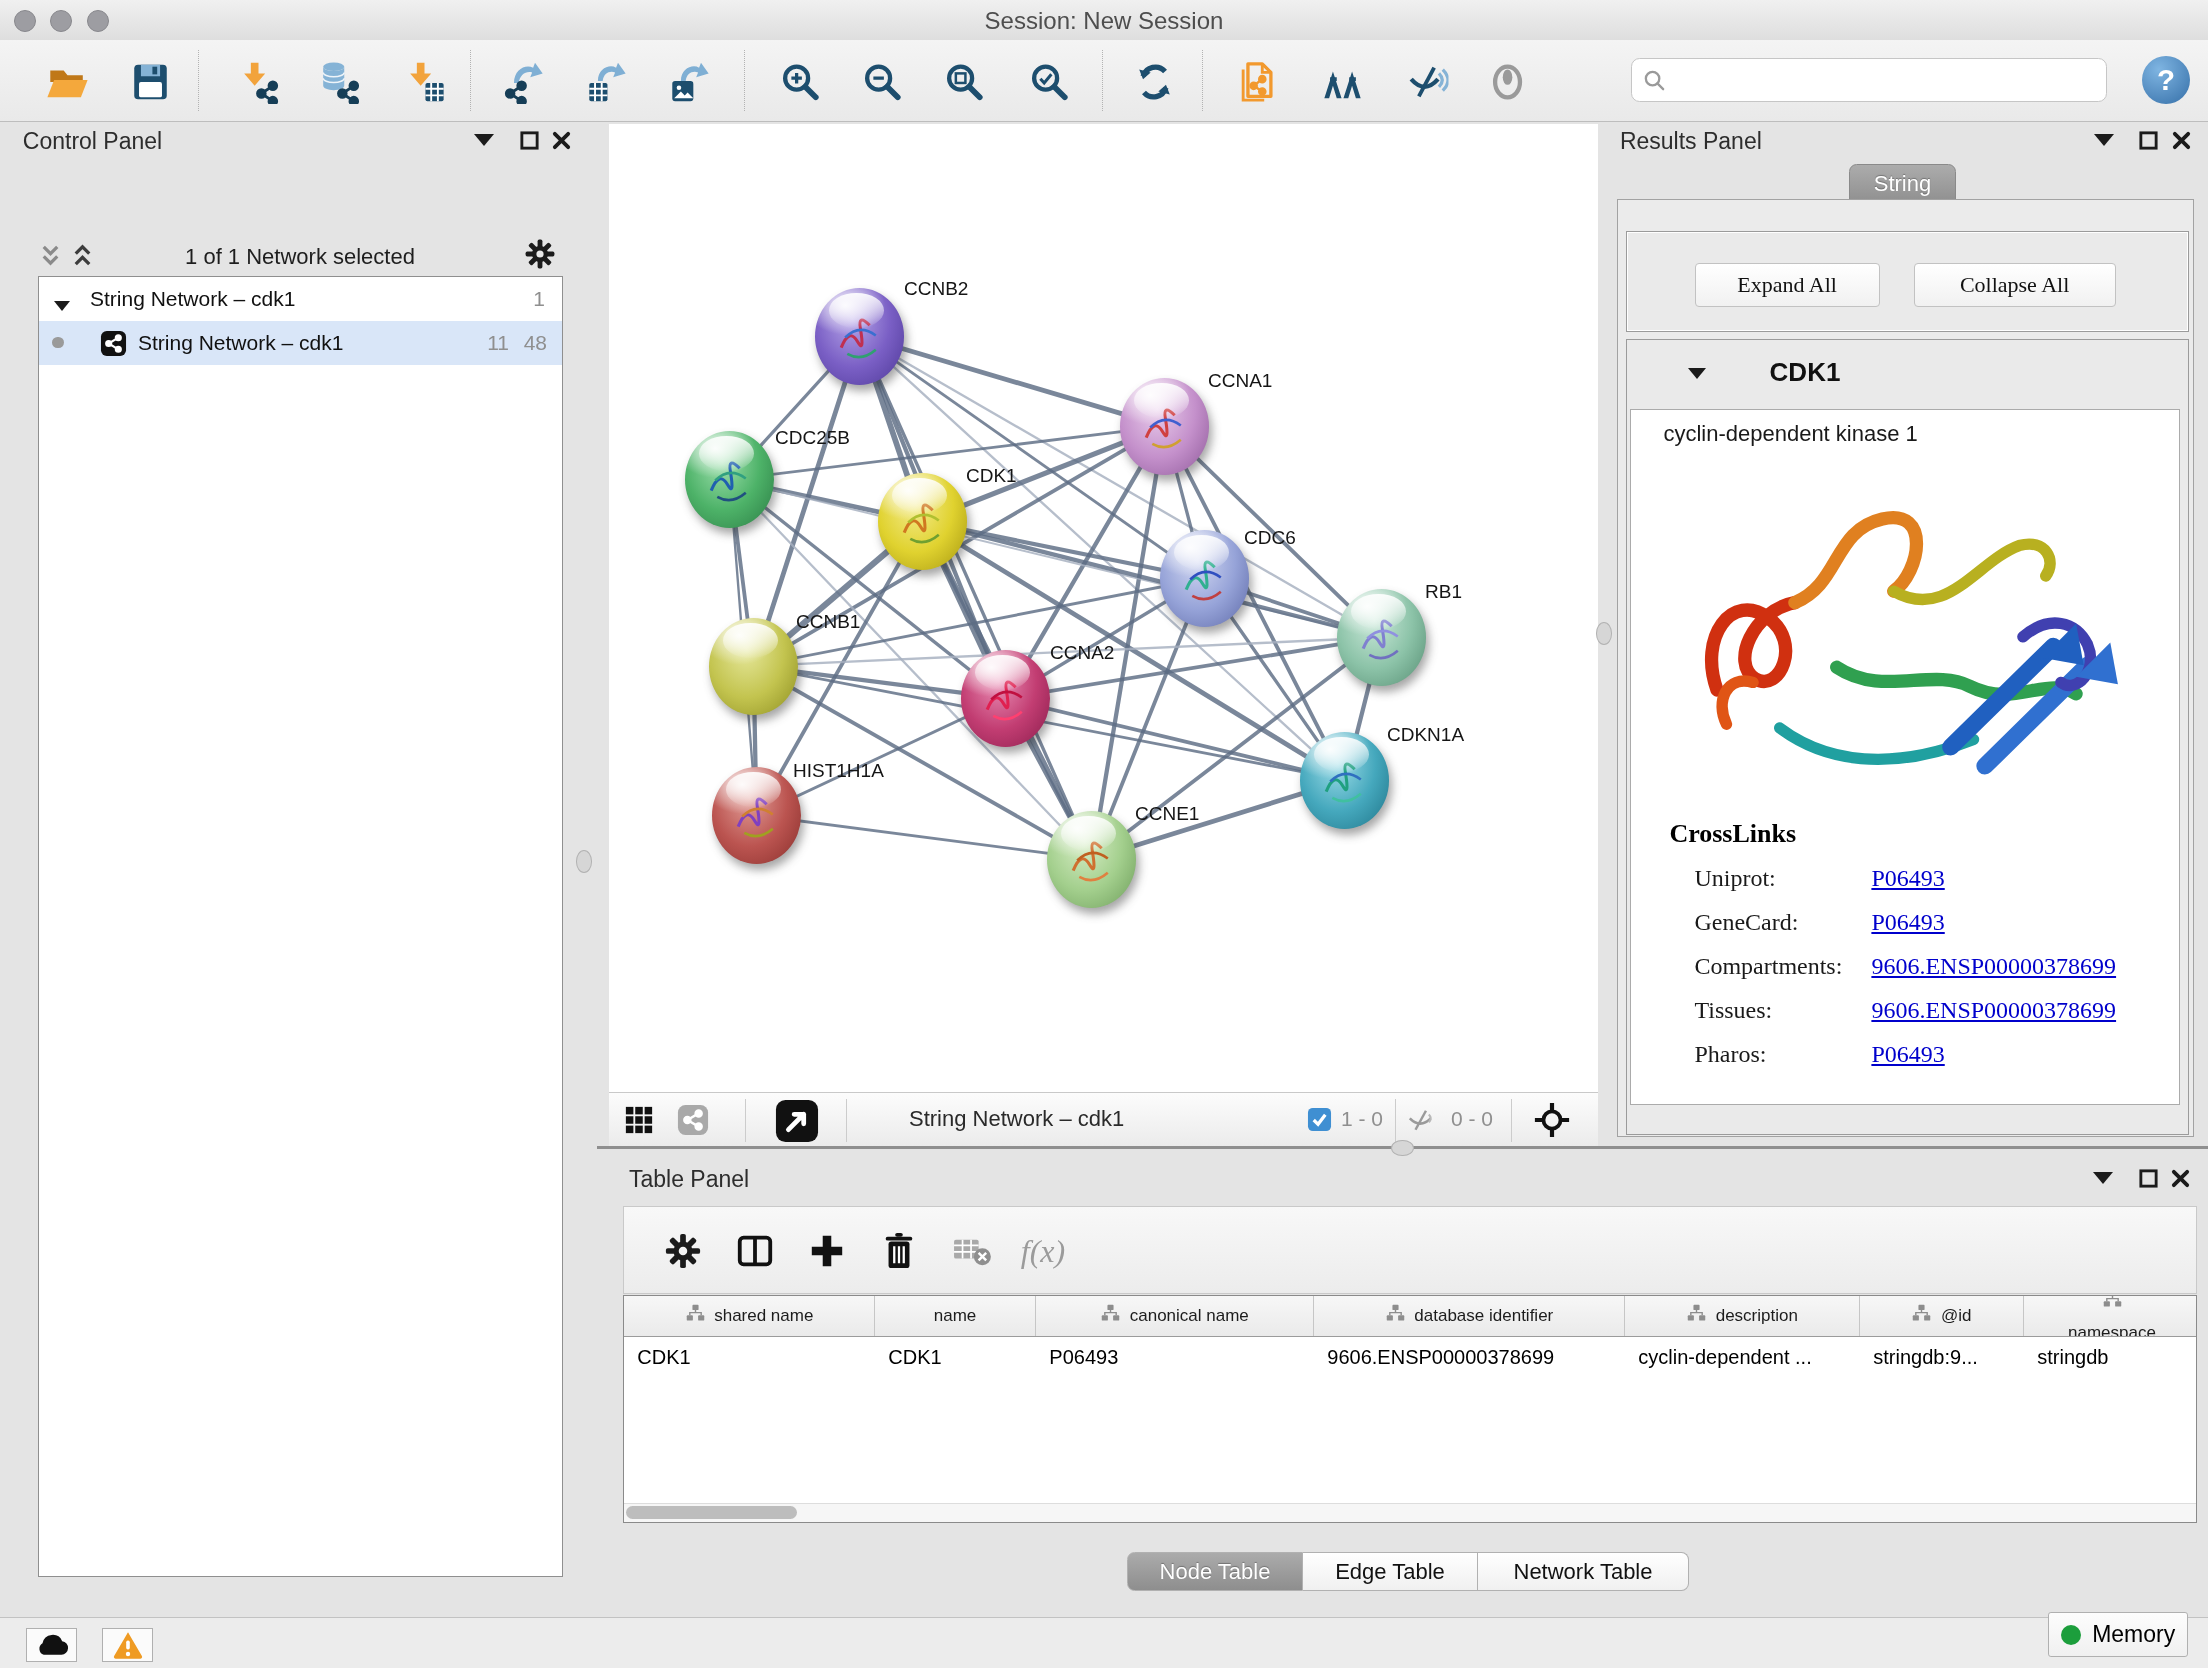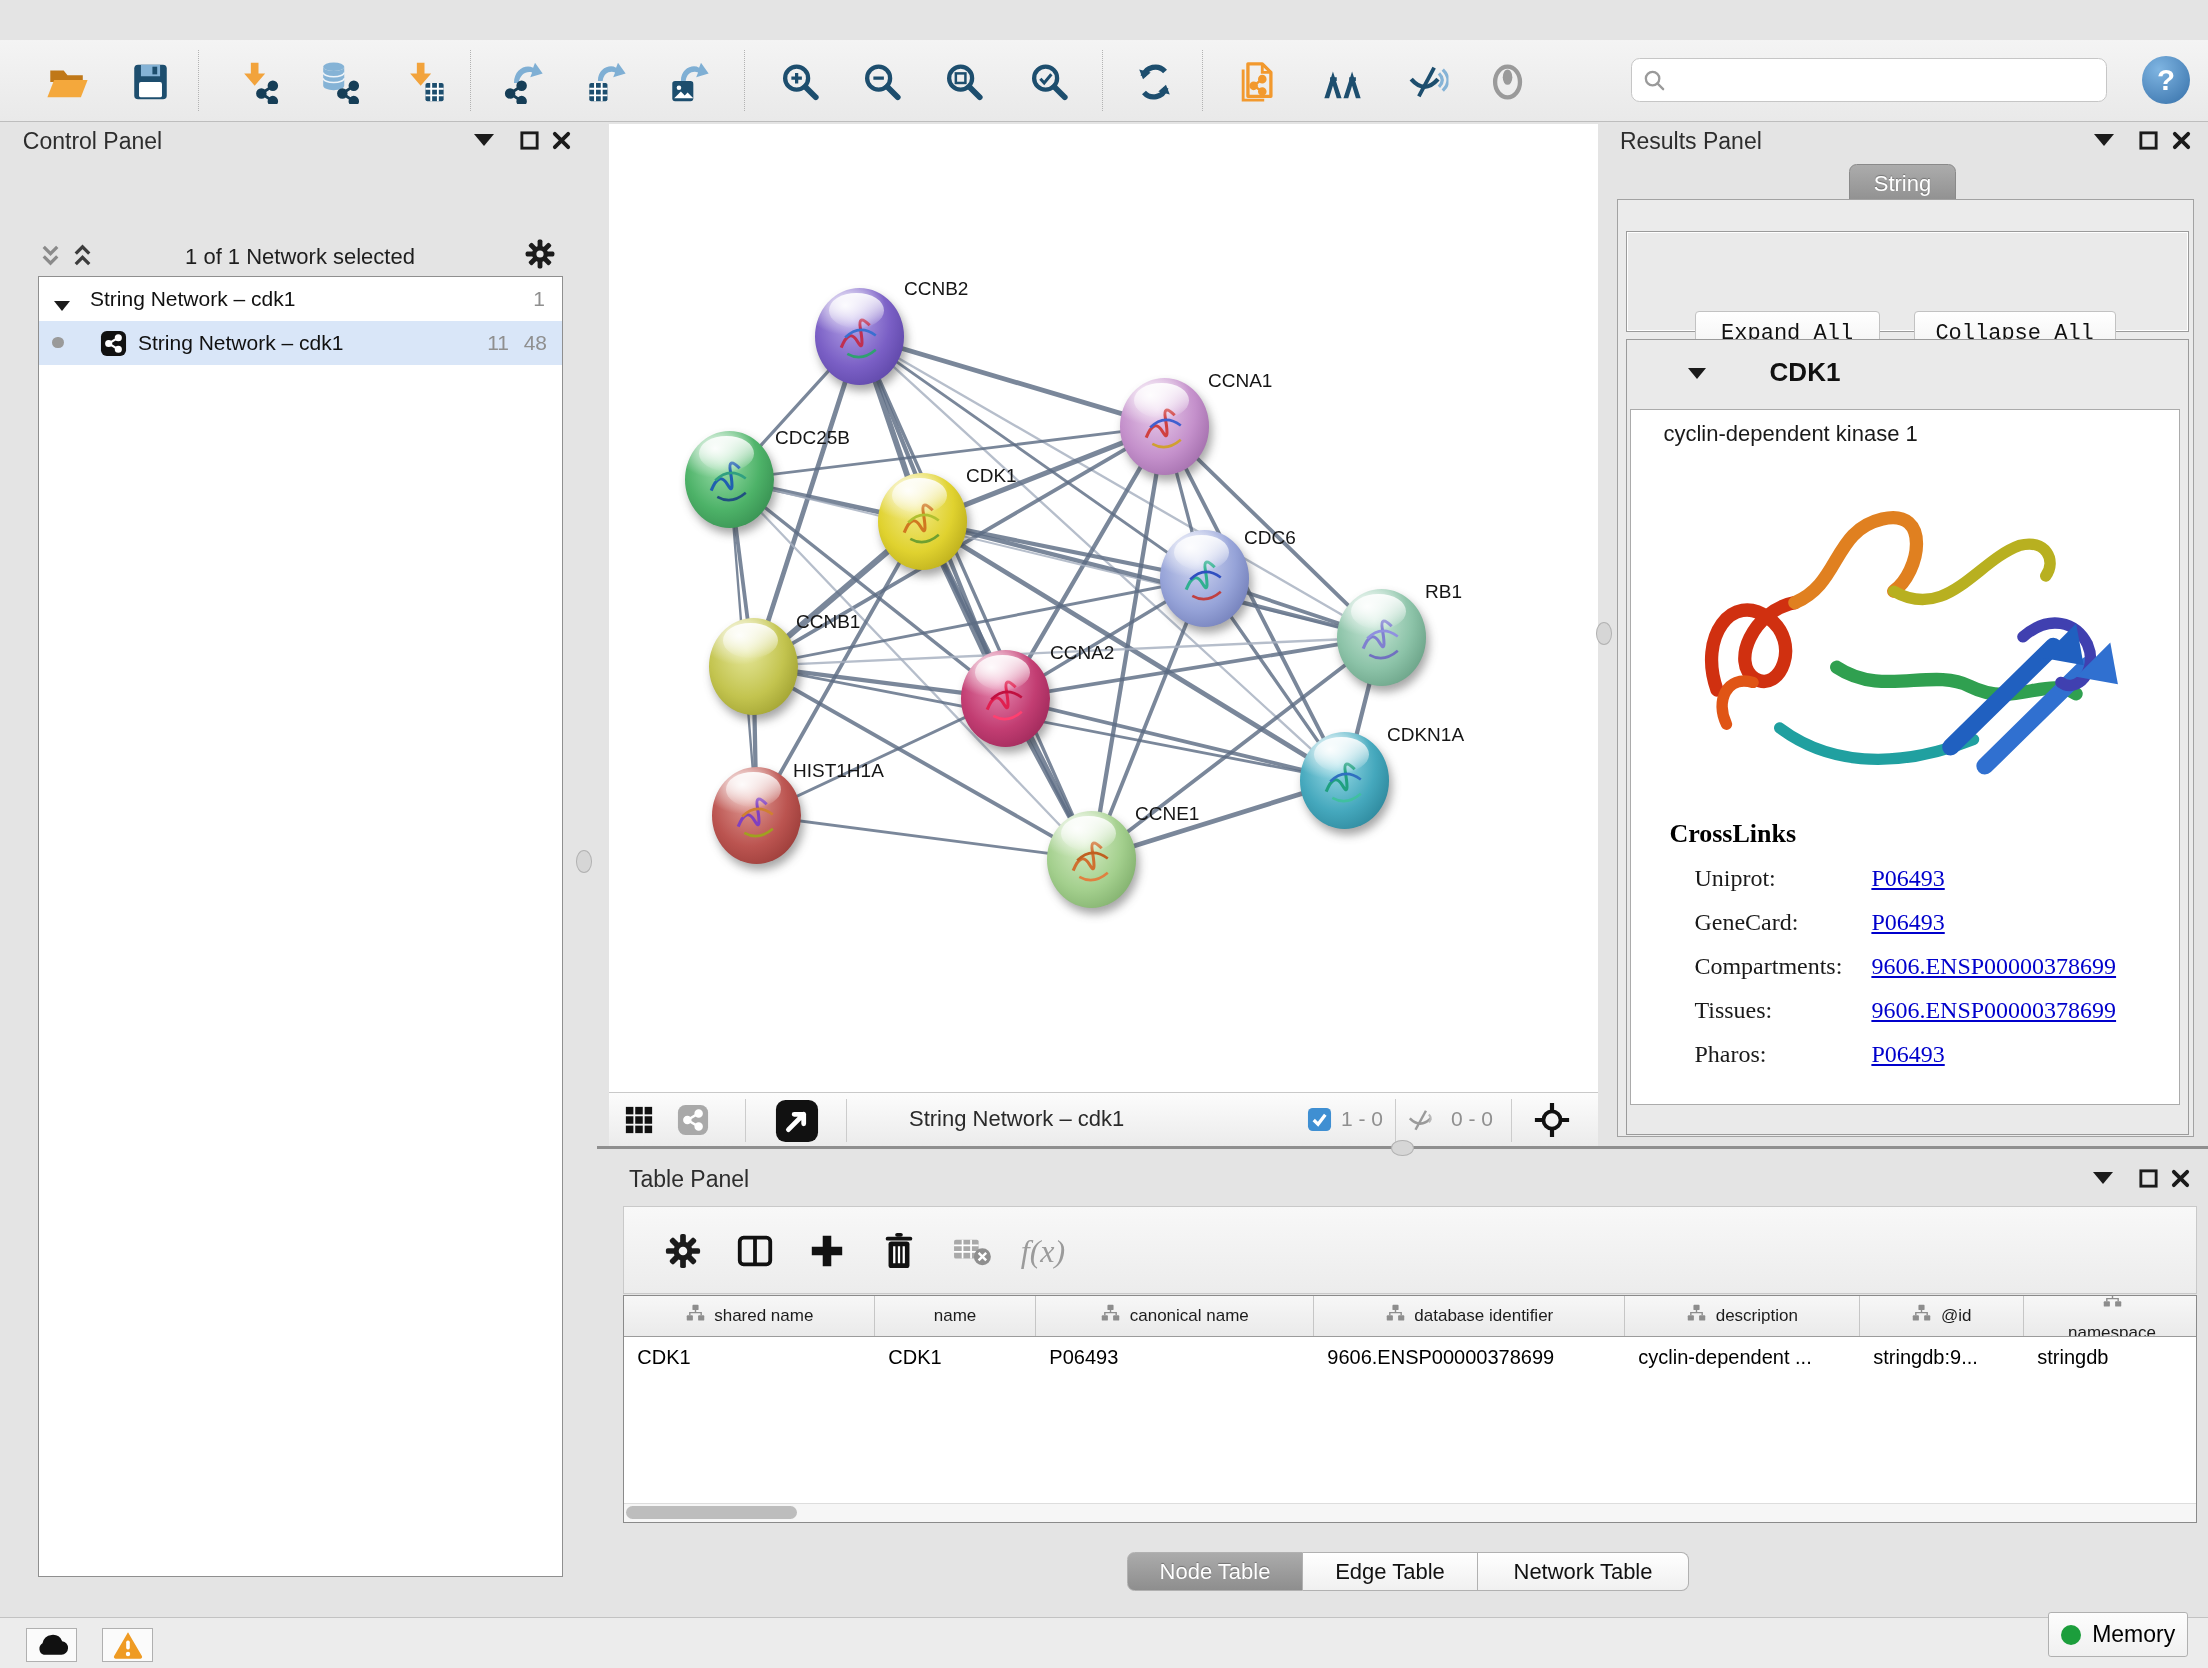--- a/index.html
+++ b/index.html
@@ -49,21 +49,21 @@
   .ftext{position:absolute;top:13.3px;font-size:22px;color:#2a2a2a;}
   .fcount{position:absolute;top:14.3px;font-size:21px;color:#8f8f8f;}
   .hsplit{position:absolute;left:597px;top:1146px;width:1611px;height:2.9px;background:#8f8f8f;}
   .knob{position:absolute;background:#d6d6d6;border:1px solid #b2b2b2;border-radius:50%;}
 
   
   .rpanel{position:absolute;left:1617px;top:124px;width:673px;height:1022px;}
   .rtab{position:absolute;left:232px;top:40px;width:105px;height:38px;background:linear-gradient(#acacac,#8f8f8f);border:1px solid #8a8a8a;border-radius:7.6px 7.6px 0 0;color:#fff;font-size:22px;display:flex;align-items:center;justify-content:center;text-shadow:0 -1px 1px rgba(0,0,0,.3);cursor:pointer;}
   .rbox{position:absolute;left:0;top:75px;width:577px;height:938px;background:#ebebeb;border:1px solid #a2a2a2;box-sizing:border-box;}
   .rbox1{position:absolute;left:7.6px;top:31px;width:561px;height:99px;border:1px solid #9b9b9b;box-shadow:inset 0 0 0 1px #fff;background:#eaeaea;}
-  .rbtn{position:absolute;top:31px;height:44px;background:linear-gradient(#ffffff,#f1f1f1);border:1.9px solid #c2c2c2;border-radius:4px;font-size:22px;color:#111;cursor:pointer;font-family:Liberation Mono, monospace;margin-top:48px;}
+  .rbtn{position:absolute;top:31px;height:44px;background:linear-gradient(#ffffff,#f1f1f1);border:1.9px solid #c2c2c2;border-radius:4px;font-size:22px;color:#111;cursor:pointer;font-family:Liberation Serif, serif;}
   .rbox2{position:absolute;left:7.6px;top:139px;width:561px;height:794px;border:1px solid #9b9b9b;background:#eaeaea;}
   .rbox2-inner{position:absolute;left:3.8px;top:69px;width:550px;height:696px;background:#fff;border:1px solid #ababab;box-sizing:border-box;}
   .cdk1-title{position:absolute;left:143px;top:17px;font-size:26px;font-weight:bold;color:#111;}
   .desc{position:absolute;left:32px;top:11.4px;font-size:22px;color:#1a1a1a;}
   .xl-title{position:absolute;left:38px;top:409px;font-family:"Liberation Serif",serif;font-size:26px;font-weight:bold;color:#000;}
   #xlinks{position:absolute;left:0;top:447px;width:100%;}
   .xrow{position:relative;height:44px;font-family:"Liberation Serif",serif;font-size:24px;}
   .xlab{position:absolute;left:63px;top:7.6px;color:#1a1a1a;}
   .xval{position:absolute;left:240px;top:7.6px;color:#0000cc;text-decoration:underline;cursor:pointer;}
 
@@ -85,20 +85,26 @@
   .statusbar{position:absolute;left:0;top:1617px;width:100%;height:51px;background:#ececec;border-top:1px solid #c2c2c2;box-sizing:border-box;}
   .sbtn{position:absolute;top:9.5px;width:51px;height:34px;background:#fbfbfb;border:1.9px solid #b0b0b0;display:flex;align-items:center;justify-content:center;padding:0;cursor:pointer;}
   .membtn{position:absolute;left:2048px;top:-5.7px;width:140px;height:45px;background:linear-gradient(#fdfdfd,#f0f0f0);border:1.9px solid #b0b0b0;border-radius:2.9px;display:flex;align-items:center;justify-content:center;gap:11.4px;font-size:23px;color:#000;cursor:pointer;}
   .greendot{width:20px;height:20px;border-radius:50%;background:#1c9e3c;}
 </style>
 </head>
 <body>
 
 <div class="window">
 
+  <div class="titlebar">
+    <span class="tl" style="left:14.3px"></span>
+    <span class="tl" style="left:50px"></span>
+    <span class="tl" style="left:87px"></span>
+    <div class="wtitle">Session: New Session</div>
+  </div>
 
   <div class="toolbar">
     <button class="tbtn" style="left:67px">
       <svg width="48" height="44" viewBox="0 0 46 46">
           <path d="M5 11h14l4 5h16v7H5z" fill="#c07818"></path>
           <path d="M2 39 9 21h35l-7 18z" fill="#f4a83c"></path>
         </svg>
     </button>
     <button class="tbtn" style="left:150px">
       <svg width="44" height="44" viewBox="0 0 46 46">

